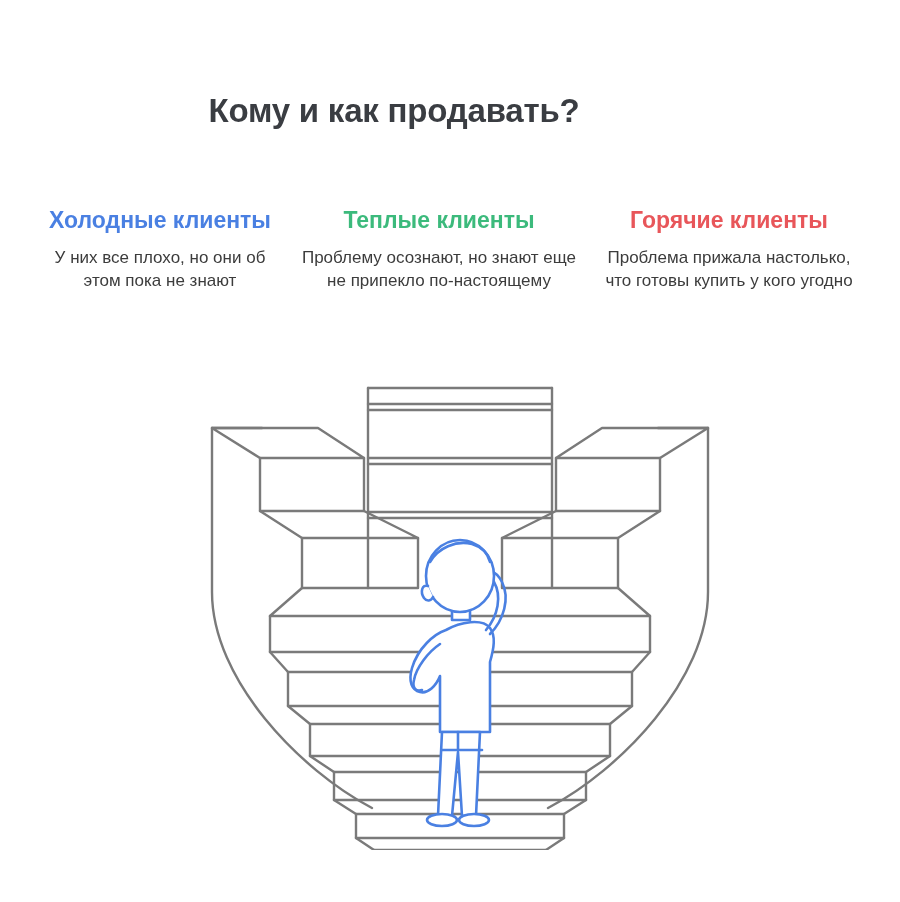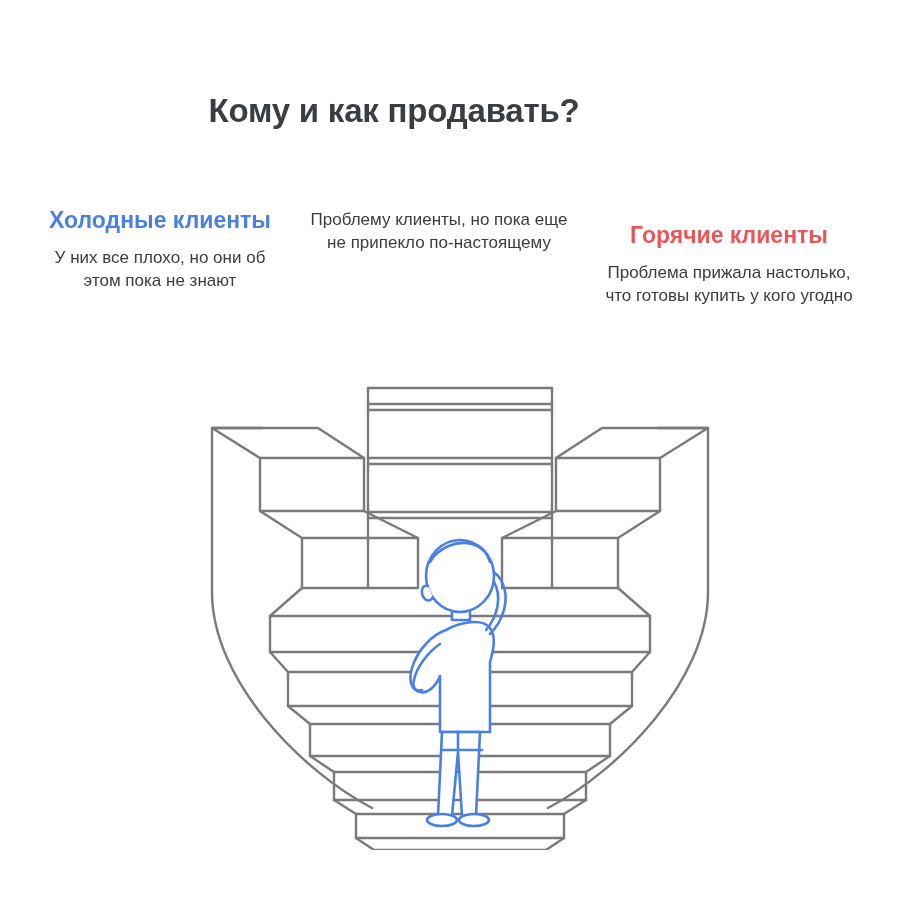--- a/index.html
+++ b/index.html
@@ -55,21 +55,21 @@
   .col-hot   { width: 290px; padding: 0 10px; }
 
   .col-heading {
     font-size: 23px;
     font-weight: bold;
     line-height: 1.30;
     margin: 0 0 10px 0;
   }
   .col-heading.cold { color: #4a80e2; }
   .col-heading.warm { color: #3cba7c; }
-  .col-heading.hot  { color: #e8565a; margin-top: 15px; }
+  .col-heading.hot  { color: #e8565a; }
 
   .col-body {
     font-size: 17px;
     line-height: 1.37;
     color: #3c3c3c;
     margin: 0;
   }
   .col-warm .col-body { margin-top: 2px; }
   .col-hot  .col-body { }
 
@@ -91,21 +91,22 @@
   <div class="title">Кому и как продавать?</div>
 
   <div class="columns">
 
     <div class="column col-cold">
       <div class="col-heading cold">Холодные клиенты</div>
       <div class="col-body">У них все плохо, но они об этом пока не знают</div>
     </div>
 
     <div class="column col-warm">
-      <div class="col-body">Проблему клиенты, но пока еще не припекло по-настоящему</div>
+      <div class="col-heading warm">Теплые клиенты</div>
+      <div class="col-body">Проблему осознают, но знают еще не припекло по-настоящему</div>
     </div>
 
     <div class="column col-hot">
       <div class="col-heading hot">Горячие клиенты</div>
       <div class="col-body">Проблема прижала настолько, что готовы купить у кого угодно</div>
     </div>
 
   </div>
 
   <div class="illustration">

